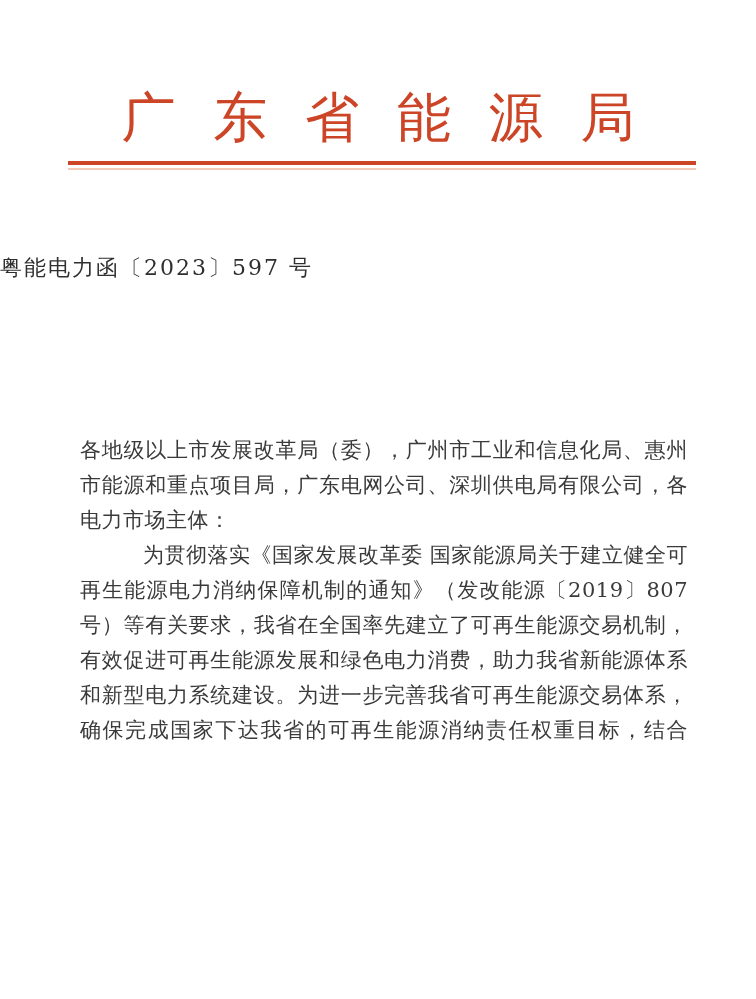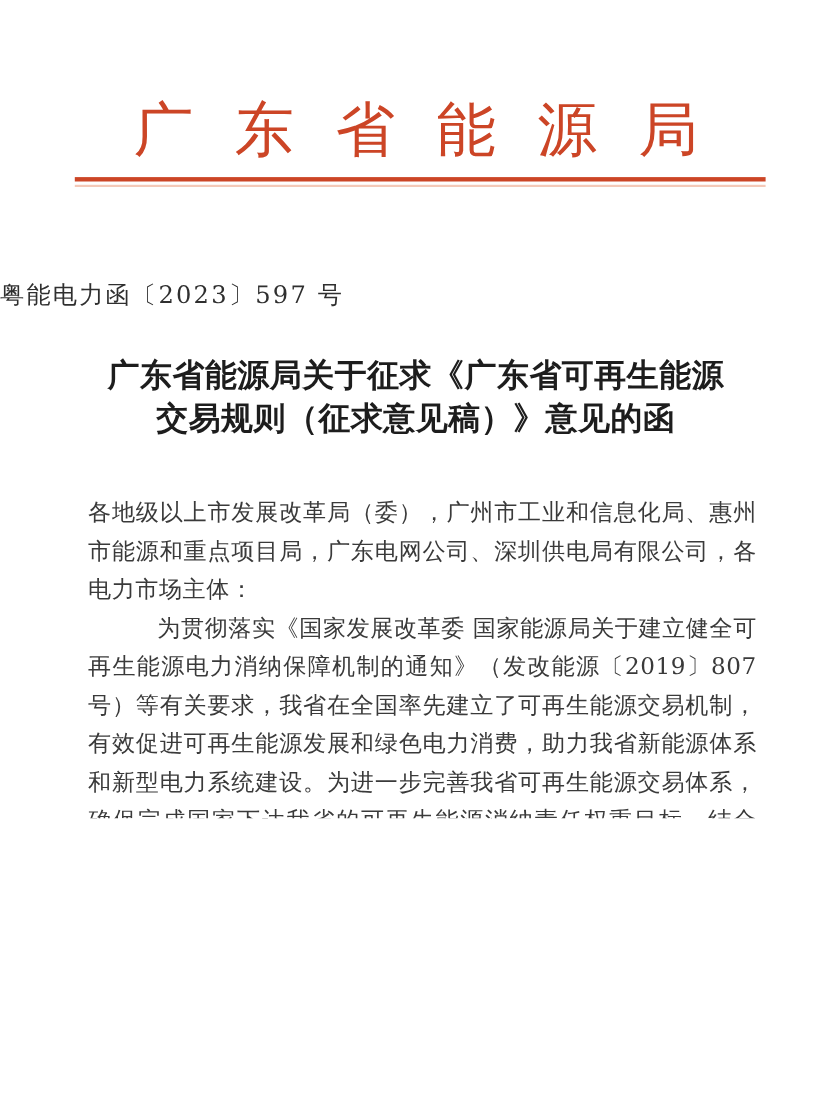--- a/index.html
+++ b/index.html
@@ -75,21 +75,20 @@
   .body-text {
     position: absolute;
     top: 433px;
     left: 80px;
     width: 608px;
     font-size: 21px;
     line-height: 35px;
     text-align: justify;
     color: var(--text-body, #3a3a3a);
     letter-spacing: 0.5px;
-    margin-top: 16px;
   }
   .body-text p { margin: 0; }
   .body-text p.indent { text-indent: 63px; }
   .rule-bottom {
     position: absolute;
     top: 971px;
     left: 48px;
     width: 665px;
   }
   .rule-bottom .thin {
@@ -109,24 +108,20 @@
 
   <div class="agency">广东省能源局</div>
 
   <div class="rule-top">
     <div class="thick"></div>
     <div class="thin"></div>
   </div>
 
   <div class="doc-no">粤能电力函〔2023〕597 号</div>
 
-  <div class="title">
-    <div>广东省能源局关于征求《广东省可再生能源</div>
-    <div>交易规则（征求意见稿）》意见的函</div>
-  </div>
 
   <div class="body-text">
     <p>各地级以上市发展改革局（委），广州市工业和信息化局、惠州市能源和重点项目局，广东电网公司、深圳供电局有限公司，各电力市场主体：</p>
     <p class="indent">为贯彻落实《国家发展改革委 国家能源局关于建立健全可再生能源电力消纳保障机制的通知》（发改能源〔2019〕807 号）等有关要求，我省在全国率先建立了可再生能源交易机制，有效促进可再生能源发展和绿色电力消费，助力我省新能源体系和新型电力系统建设。为进一步完善我省可再生能源交易体系，确保完成国家下达我省的可再生能源消纳责任权重目标，结合《国家发展改革委 财政部 国家能源局发布关于做好可再生能源绿色电力证书全覆盖工作促进可再生能源电力消费的通知》（发改能源〔2023〕1044 号）要求及我省企业绿电消费需求和电力市场运行情况，我们组织研究修订了《广东省可再生能源交易规则》（征求意见稿），现征求你们意见，请于 10 月 8 日前反馈书面意见。</p>
   </div>
 
   <div class="rule-bottom">
     <div class="thin"></div>
     <div class="thick"></div>
   </div>

